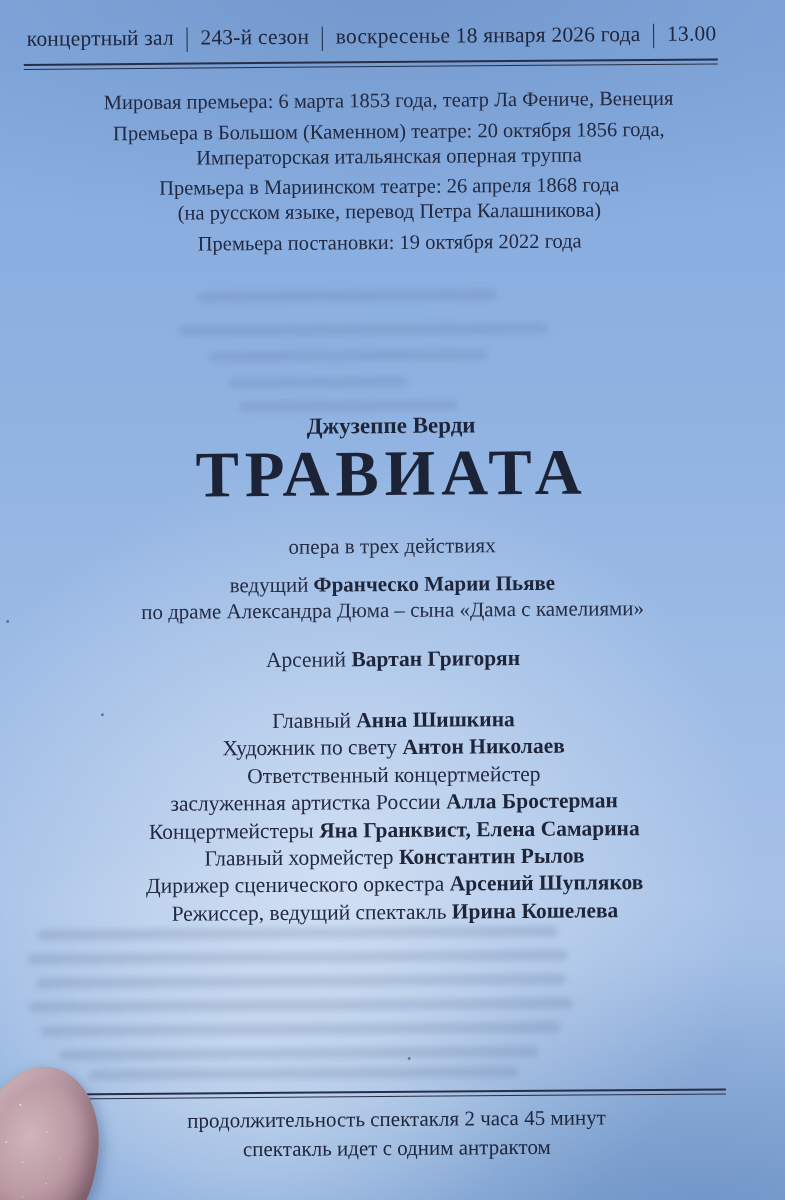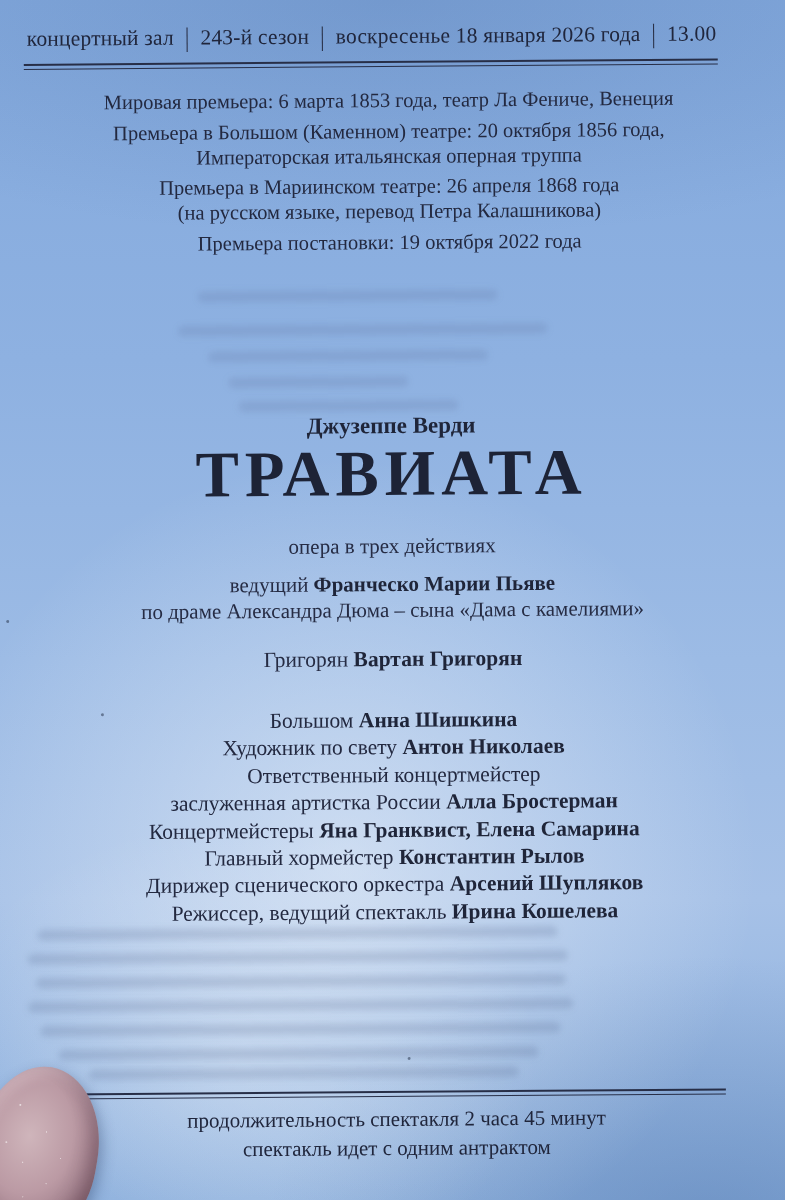--- a/index.html
+++ b/index.html
@@ -103,24 +103,24 @@
 
     <div class="composer">Джузеппе Верди</div>
     <h1 class="opera-title">ТРАВИАТА</h1>
     <div class="subtitle">опера в трех действиях</div>
 
     <div class="libretto">
       <div><span>ведущий</span> <b>Франческо Марии Пьяве</b></div>
       <div>по драме Александра Дюма – сына «Дама с камелиями»</div>
     </div>
 
-    <div class="conductor"><span>Григорян</span> <b>Вартан Григорян</b></div>
+    <div class="conductor"><span>Арсений</span> <b>Вартан Григорян</b></div>
 
     <div class="credits">
-      <div><span>Большом</span> <b>Анна Шишкина</b></div>
+      <div><span>Главный</span> <b>Анна Шишкина</b></div>
       <div><span>Художник по свету</span> <b>Антон Николаев</b></div>
       <div><span>Ответственный концертмейстер</span> <b></b></div>
       <div><span>заслуженная артистка России</span> <b>Алла Бростерман</b></div>
       <div><span>Концертмейстеры</span> <b>Яна Гранквист, Елена Самарина</b></div>
       <div><span>Главный хормейстер</span> <b>Константин Рылов</b></div>
       <div><span>Дирижер сценического оркестра</span> <b>Арсений Шупляков</b></div>
       <div><span>Режиссер, ведущий спектакль</span> <b>Ирина Кошелева</b></div>
     </div>
 
     <div class="ghost g2" style="top:925px;left:25px;width:560px;height:160px;">

